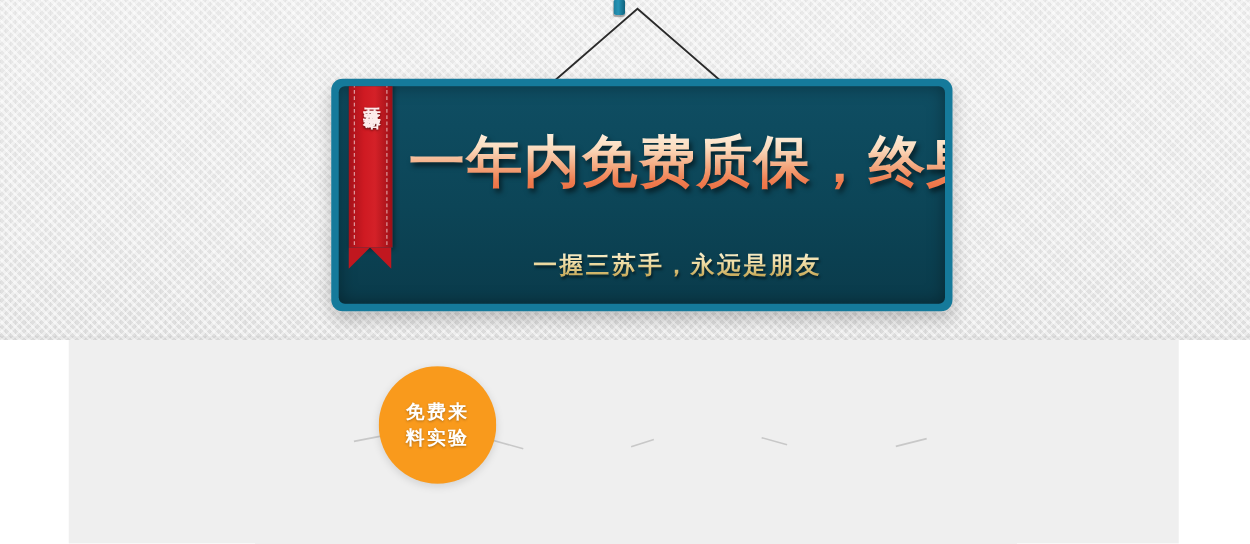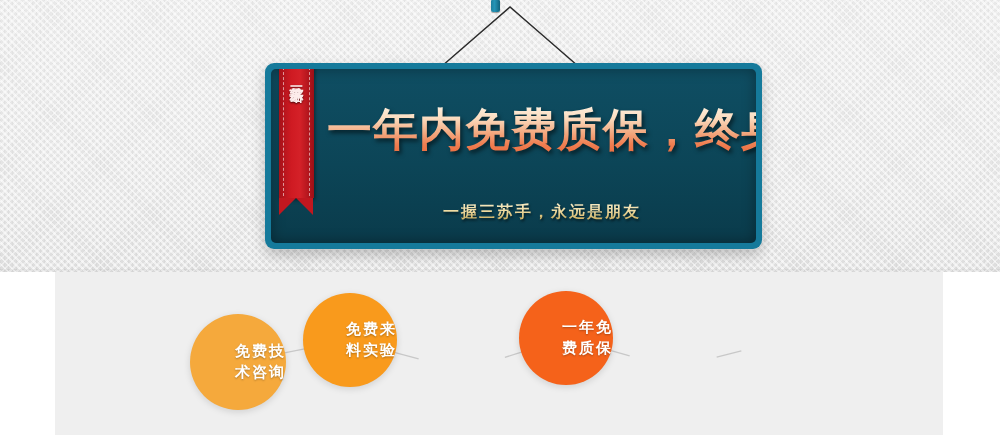--- a/index.html
+++ b/index.html
@@ -137,21 +137,21 @@
     filter: drop-shadow(2px 3px 2px rgba(0,0,0,.55));
     white-space: nowrap;
   }
 
   
   .subtitle {
     position: absolute;
     left: 56px; top: 128px;
     width: 430px;
     text-align: center;
-    font-size: 16px;
+    font-size: 19px;
     line-height: 30px;
     font-weight: bold;
     letter-spacing: 2px;
     background: linear-gradient(180deg, #fdf6df 0%, #efdca4 45%, #cdb062 75%, #b39441 100%);
     -webkit-background-clip: text;
     background-clip: text;
     color: transparent;
     -webkit-text-fill-color: transparent;
     filter: drop-shadow(1px 2px 1px rgba(0,0,0,.5));
     white-space: nowrap;
@@ -171,21 +171,21 @@
     background: #efefef;
   }
 
   
   .bubbles { position: absolute; left: 0; top: 0; width: 1000px; height: 435px; }
   .bubble {
     position: absolute;
     border-radius: 50%;
     display: flex;
     align-items: center;
-    justify-content: flex-end;
+    justify-content: center;
     text-align: center;
     color: #ffffff;
     font-weight: bold;
     font-size: 15px;
     line-height: 21px;
     letter-spacing: 2px;
     text-shadow: 0 1px 2px rgba(0,0,0,.3);
     box-shadow: 0 2px 7px rgba(0,0,0,.13);
   }
   .bubble span { display: block; white-space: pre-line; }
@@ -224,27 +224,19 @@
     <g id="connector-lines" stroke="#c8c8c8" stroke-width="1.3" fill="none">
         <line x1="283.13744574397003" y1="353.1337160145773" x2="305.84380307655107" y2="348.67353868139173"></line>
         <line x1="393.36938285383536" y1="352.00402561132944" x2="418.63061714616464" y2="358.99597438867056"></line>
         <line x1="504.8924795821354" y1="357.3898862864378" x2="523.1075204178645" y2="351.6101137135622"></line>
         <line x1="609.3291726181479" y1="350.14836615462093" x2="629.6708273818521" y2="355.85163384537907"></line>
         <line x1="716.6564125065399" y1="357.085896873365" x2="741.3435874934601" y2="350.914103126635"></line>
       </g>
   </svg>
 
   <div class="bubbles" id="bubble-layer">
-      <div class="bubble" style="left: 190px; top: 314px; height: 96px; width: 96px; background: radial-gradient(circle at 38% 32%, rgb(245, 169, 60), rgb(245, 169, 60)) rgb(245, 169, 60);">
-        <span>免费技
-术咨询</span>
-      </div>
       <div class="bubble" style="left: 303px; top: 293px; height: 94px; width: 94px; background: radial-gradient(circle at 38% 32%, rgb(249, 154, 28), rgb(249, 154, 28)) rgb(249, 154, 28);">
         <span>免费来
 料实验</span>
       </div>
-      <div class="bubble" style="left: 519px; top: 291px; height: 94px; width: 94px; background: radial-gradient(circle at 38% 32%, rgb(245, 98, 26), rgb(245, 98, 26)) rgb(245, 98, 26);">
-        <span>一年免
-费质保</span>
-      </div>
     </div>
 
 </div>
 
 </body></html>

